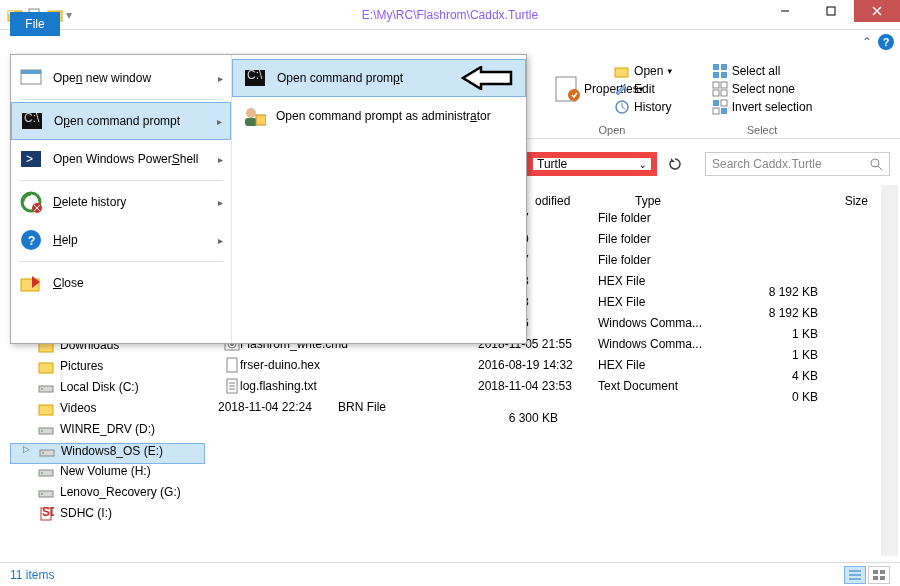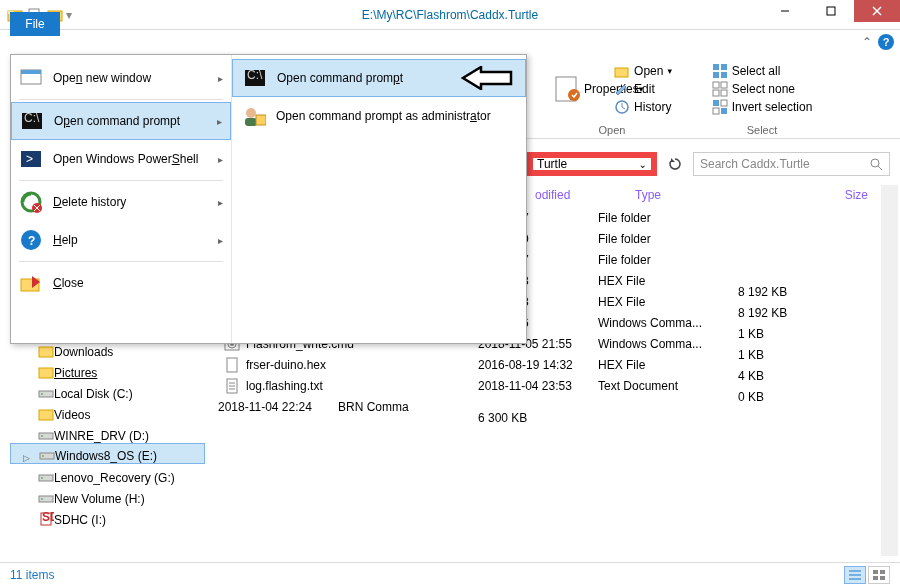--- a/index.html
+++ b/index.html
@@ -1,21 +1,21 @@
 <!DOCTYPE html>
 <html><head>
 <meta charset="utf-8">
 <style>
 * { margin: 0; padding: 0; box-sizing: border-box; font-family: "Segoe UI", Tahoma, sans-serif; font-size: 12px; }
 body { background: #fff; width: 900px; height: 586px; overflow: hidden; position: relative; }
 
 .titlebar { height: 30px; background: #fff; display: flex; align-items: center; border-bottom: 1px solid #dcdcdc; position: relative; }
 .tb-left { display: flex; align-items: center; gap: 2px; padding-left: 6px; }
 .tb-icon { width: 18px; height: 18px; display: flex; align-items: center; justify-content: center; }
-.tb-title { position: absolute; left: 50%; transform: translateX(-50%); font-size: 12px; color: #0369a1; }
+.tb-title { position: absolute; left: 50%; transform: translateX(-50%); font-size: 12px; color: #8b5cf6; }
 .tb-ctrl { position: absolute; right: 0; top: 0; display: flex; }
 .tb-btn { width: 46px; height: 22px; display: flex; align-items: center; justify-content: center; }
 .tb-close { background: #c75050; color: #fff; }
 
 .file-tab { position: absolute; left: 10px; top: 12px; width: 50px; height: 24px; background: #1979ca; color: #fff; display: flex; align-items: center; justify-content: center; font-size: 12px; z-index: 10; }
 
 .ribbon { position: absolute; left: 527px; right: 0; top: 54px; height: 85px; border-bottom: 1px solid #dcdcdc; display: flex; background: #fff; }
 .rg { border-right: 0; padding: 4px 10px; display: flex; flex-direction: column; align-items: center; position: relative; }
 .rg-label { font-size: 11px; color: #666; position: absolute; bottom: 2px; left: 0; right: 0; text-align: center; }
 .rg-top { display: flex; gap: 6px; height: 62px; }
@@ -24,49 +24,49 @@
 .rg-small { display: flex; flex-direction: column; gap: 2px; justify-content: center; }
 .rg-small-row { display: flex; align-items: center; gap: 4px; font-size: 11px; }
 .rg-sicon { width: 16px; height: 16px; display: flex; align-items: center; justify-content: center; }
 
 .help-row { position: absolute; right: 6px; top: 34px; display: flex; gap: 6px; align-items: center; }
 .help-icon { width: 16px; height: 16px; border-radius: 50%; background: #1979ca; color: #fff; display: flex; align-items: center; justify-content: center; font-size: 11px; font-weight: bold; }
 
 .addr-bar { position: absolute; left: 527px; right: 10px; top: 150px; height: 28px; display: flex; gap: 6px; align-items: center; }
 .addr-box { flex: 0 0 130px; height: 24px; border: 6px solid #ef4444; display: flex; align-items: center; padding: 0 4px; justify-content: space-between; }
 .refresh { width: 24px; height: 24px; display: flex; align-items: center; justify-content: center; }
-.search-box { flex: 1; height: 24px; border: 1px solid #ccc; display: flex; align-items: center; padding: 0 6px; justify-content: space-between; color: #888; }
+.search-box { flex: 1; height: 24px; border: 1px solid #ccc; display: flex; align-items: center; padding: 0 6px; justify-content: space-between; color: #888; margin-left: 12px; }
 
 .filemenu { position: absolute; left: 10px; top: 54px; width: 517px; height: 290px; background: #fff; border: 1px solid #a9a9a9; box-shadow: 2px 2px 6px rgba(0,0,0,0.25); z-index: 20; display: flex; }
 .fm-left { width: 220px; background: #fff; padding: 4px 0; }
 .fm-item { display: flex; align-items: center; height: 38px; padding: 0 8px; gap: 10px; position: relative; }
 .fm-item.hl { background: #cde6f7; border: 1px solid #7eb4ea; }
 .fm-item u { text-decoration: underline; }
 .fm-arrow { position: absolute; right: 8px; font-size: 10px; color: #666; }
 .fm-icon { width: 24px; height: 24px; display: flex; align-items: center; justify-content: center; }
 .fm-right { flex: 1; background: #fff; border-left: 1px solid #e5e5e5; padding: 4px 0; }
 .fm-sub { display: flex; align-items: center; height: 38px; padding: 0 10px; gap: 10px; position: relative; }
 .fm-sub.hl { background: #cde6f7; border: 1px solid #7eb4ea; }
 .arrow-callout { position: absolute; right: 12px; width: 52px; height: 24px; }
-.col-head { position: absolute; left: 527px; right: 22px; top: 185px; height: 22px; display: flex; font-size: 12px; color: #8b5cf6; }
+.col-head { position: absolute; left: 527px; right: 22px; top: 191px; height: 22px; display: flex; font-size: 12px; color: #000000; }
 .col-head .col { padding: 3px 8px; border-right: 1px solid transparent; }
 .col-mod { width: 100px; }
 .col-type { width: 140px; }
 .col-size { width: 110px; text-align: right; padding-right: 20px; }
 
 .file-list { position: absolute; left: 218px; right: 22px; top: 207px; bottom: 30px; }
 .row { display: flex; align-items: center; height: 21px; font-size: 12px; }
-.c-name { width: 260px; display: flex; align-items: center; gap: 6px; padding-left: 6px; }
+.c-name { width: 260px; display: flex; align-items: center; gap: 0; padding-left: 6px; }
 .c-mod { width: 120px; padding-left: 0; }
 .c-type { width: 140px; }
-.c-size { width: 100px; text-align: left; padding-right: 20px; margin-top: 23px; }
+.c-size { width: 100px; text-align: right; padding-right: 20px; margin-top: 23px; }
 .ficon { width: 16px; height: 16px; display: flex; align-items: center; justify-content: center; }
 
 .nav-left { position: absolute; left: 10px; top: 338px; width: 195px; bottom: 30px; }
-.nav-item { display: flex; align-items: flex-end; height: 21px; padding-left: 28px; font-size: 12px; }
+.nav-item { display: flex; align-items: flex-start; height: 21px; padding-left: 28px; gap: 6px; font-size: 12px; }
 .nav-item.sel { background: #cde6f7; border: 1px solid #7eb4ea; }
 .nicon { width: 16px; height: 16px; display: flex; align-items: center; justify-content: center; }
 
 .status { position: absolute; left: 0; right: 0; bottom: 0; height: 24px; border-top: 1px solid #dcdcdc; display: flex; align-items: center; padding: 0 10px; justify-content: space-between; font-size: 12px; }
 .view-ctl { display: flex; gap: 2px; }
 .view-btn { width: 22px; height: 18px; border: 1px solid #ccc; display: flex; align-items: center; justify-content: center; }
 .view-btn.active { background: #cde6f7; border-color: #7eb4ea; }
 
 .scrollbar { position: absolute; right: 2px; top: 185px; bottom: 30px; width: 17px; background: #f0f0f0; }
 
@@ -327,35 +327,35 @@
           </svg>
         </span>
         <span>log.flashing.txt</span>
       </div>
       <div class="c-mod">2018-11-04 23:53</div>
       <div class="c-type">Text Document</div>
       <div class="c-size">0 KB</div>
     </div>
     <div class="row">
       <div class="c-mod">2018-11-04 22:24</div>
-      <div class="c-type">BRN Comma</div>
+      <div class="c-type">BRN File</div>
       <div class="c-size">6 300 KB</div>
     </div>
   </div>
 
 <div class="nav-left" id="navlist">
     <div class="nav-item" style="position: relative;">
       <span class="nicon">
         <svg width="16" height="16">
           <rect x="1" y="4" width="14" height="10" fill="#ffd86b" stroke="#d9a400"></rect>
         </svg>
       </span>
       <span>Downloads</span>
     </div>
-    <div class="nav-item" style="position: relative; text-decoration: underline;">
+    <div class="nav-item" style="position: relative;">
       <span class="nicon">
         <svg width="16" height="16">
           <rect x="1" y="4" width="14" height="10" fill="#ffd86b" stroke="#d9a400"></rect>
         </svg>
       </span>
       <span>Pictures</span>
     </div>
     <div class="nav-item" style="position: relative;">
       <span class="nicon">
         <svg width="16" height="16">
@@ -392,30 +392,30 @@
       </span>
       <span>Windows8_OS (E:)</span>
     </div>
     <div class="nav-item" style="position: relative;">
       <span class="nicon">
         <svg width="16" height="16">
           <rect x="1" y="6" width="14" height="6" fill="#d8d8d8" stroke="#888"></rect>
           <circle cx="4" cy="9" r="1" fill="#6aaf6a"></circle>
         </svg>
       </span>
-      <span>Lenovo_Recovery (G:)</span>
+      <span>New Volume (H:)</span>
     </div>
     <div class="nav-item" style="position: relative;">
       <span class="nicon">
         <svg width="16" height="16">
           <rect x="1" y="6" width="14" height="6" fill="#d8d8d8" stroke="#888"></rect>
           <circle cx="4" cy="9" r="1" fill="#6aaf6a"></circle>
         </svg>
       </span>
-      <span>New Volume (H:)</span>
+      <span>Lenovo_Recovery (G:)</span>
     </div>
     <div class="nav-item" style="position: relative;">
       <span class="nicon">
         <svg width="16" height="16">
           <rect x="3" y="2" width="10" height="12" fill="#fff" stroke="#c03030"></rect>
           <text x="4" y="10" fill="#c03030" font-size="6" font-weight="bold">SD</text>
         </svg>
       </span>
       <span>SDHC (I:)</span>
     </div>

